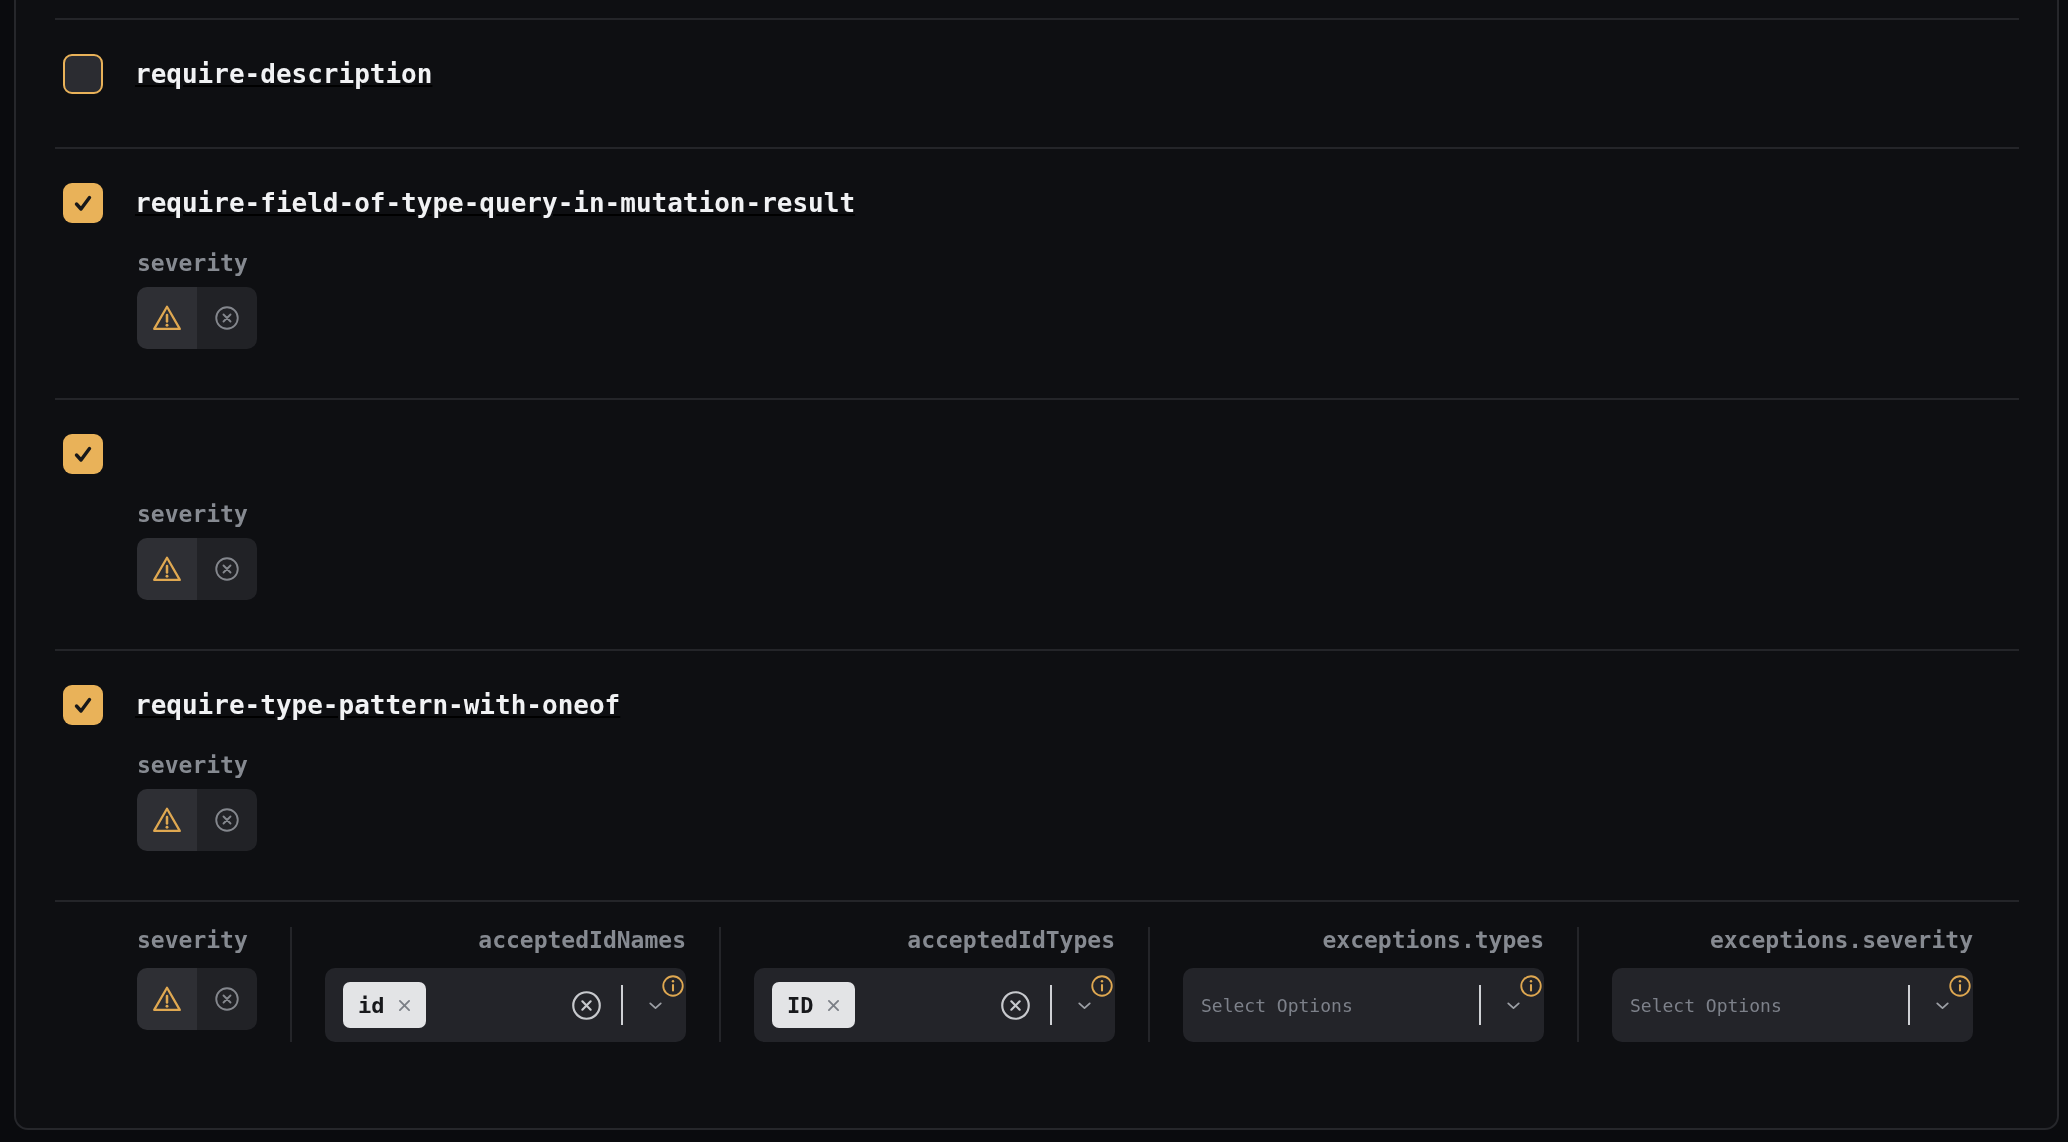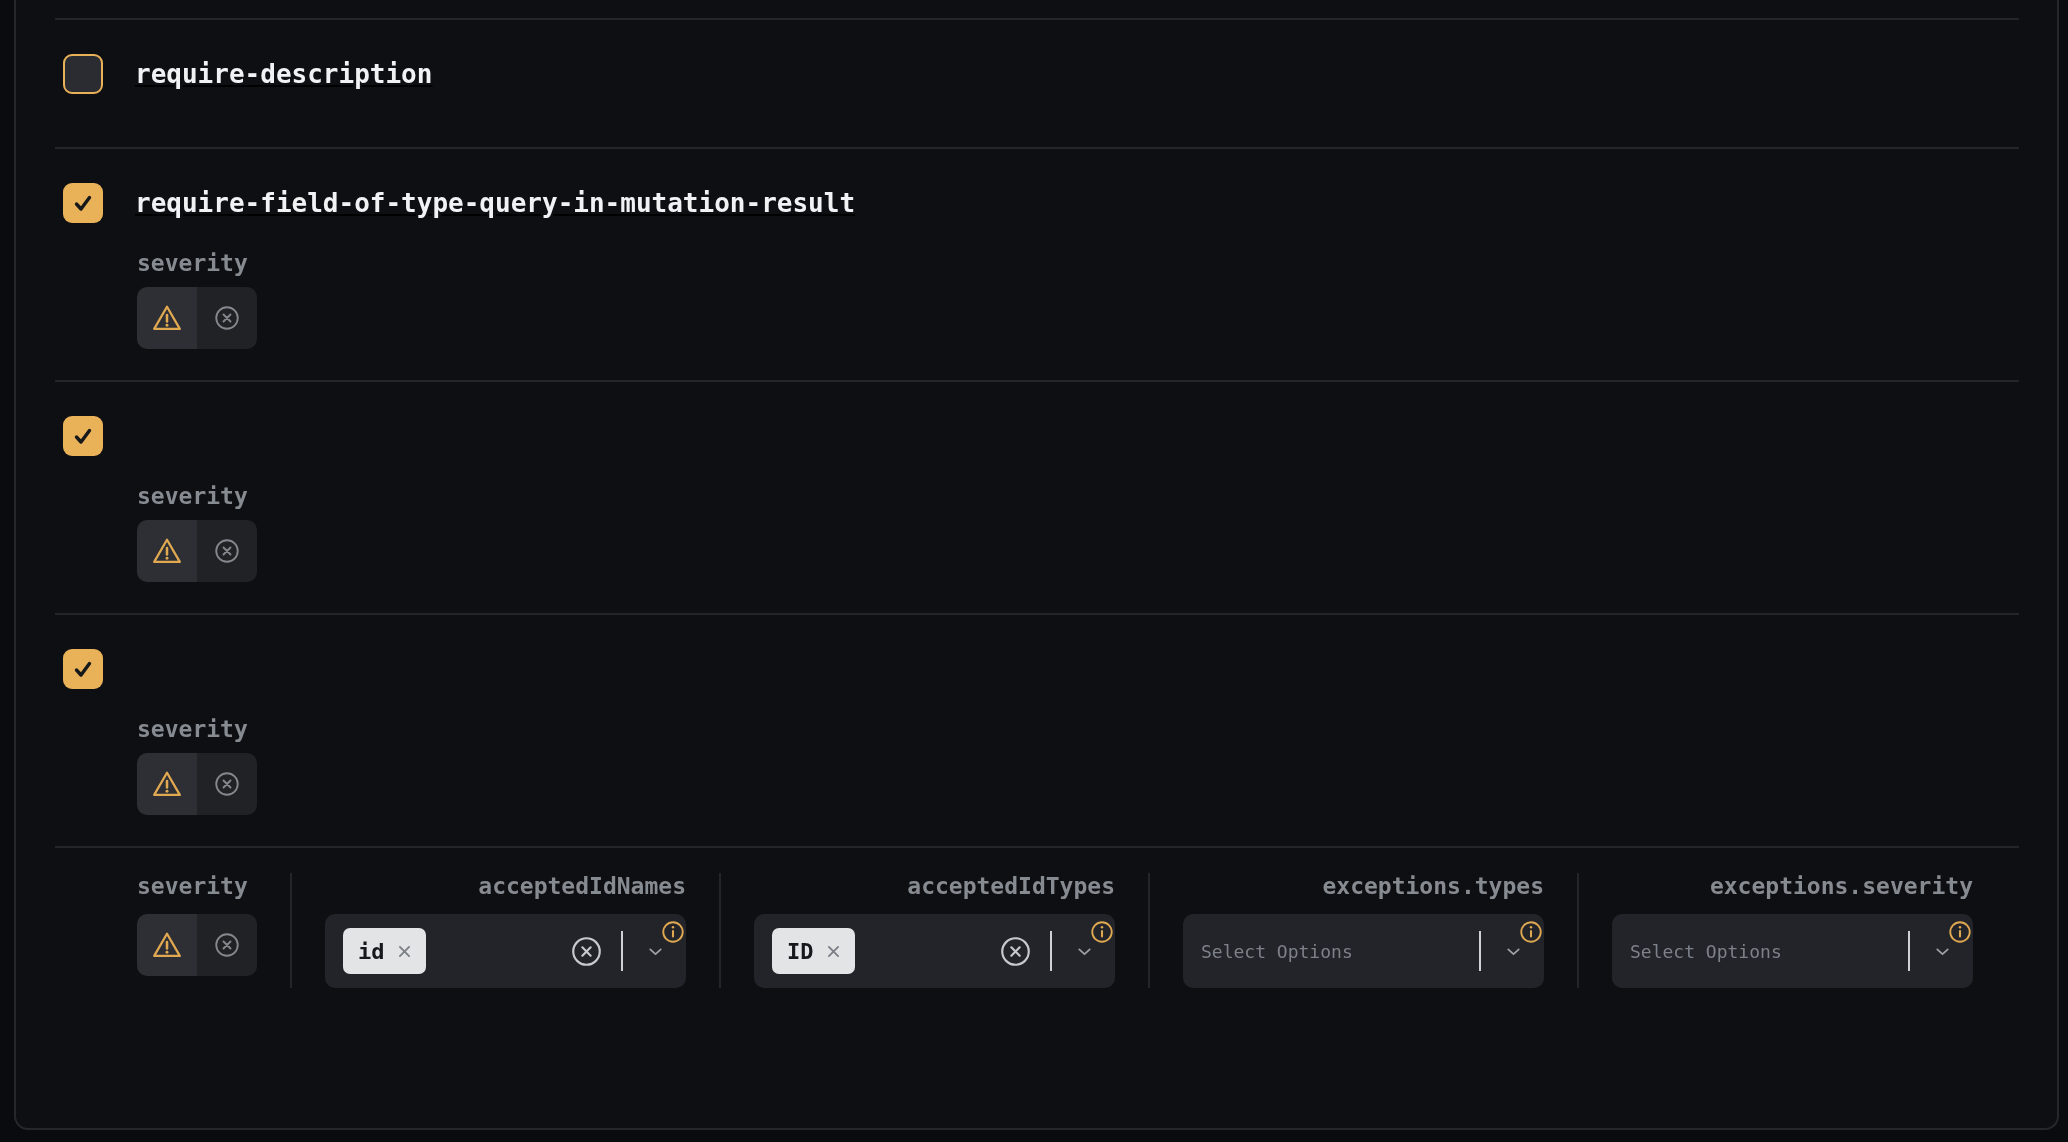--- a/index.html
+++ b/index.html
@@ -16,21 +16,21 @@
   .panel {
     position:absolute; left:14px; top:-30px; width:2045px; height:1160px;
     background:var(--panel-bg); border:2px solid var(--border); border-radius:14px;
   }
   .top-spacer { height:46px; }
   .divider { height:2px; background:var(--divider); margin-left:39px; width:1964px; }
 
   .rule { padding-left:47px; }
   .rule-head { margin-top:34px; height:40px; display:flex; align-items:center; gap:32px;text-decoration:underline; }
   .rule-compact { padding-bottom:53px; }
-  .rule-std { padding-bottom:31px; }
+  .rule-std { padding-bottom:49px; }
 
   .checkbox {
     width:40px; height:40px; border-radius:9px; flex:none; display:flex;
     align-items:center; justify-content:center; cursor:pointer;
   }
   .checkbox.unchecked { background:#2b2c31; border:2.5px solid var(--accent); }
   .checkbox.checked  { background:var(--accent); }
 
   .rule-title { font-size:26px; font-weight:bold; color:var(--title-text); letter-spacing:0; }
 
@@ -146,20 +146,21 @@
   </section>
   <div class="divider"></div>
 
   <section class="rule rule-std">
     <div class="rule-head">
       <span class="checkbox checked">
         <svg width="24" height="24" viewBox="0 0 24 24">
             <path d="M5.5 13l4.5 5L18.5 6.5" fill="none" stroke="#17181a" stroke-width="3.4" stroke-linecap="round" stroke-linejoin="round"></path>
           </svg>
       </span>
+      <h3 class="rule-title">require-type-pattern-with-oneof</h3>
     </div>
     <div class="opt-block">
       <div class="opt-label">severity</div>
       <div class="segmented">
         <button class="seg seg-on">
           <svg class="warn-svg" width="32" height="32" viewBox="0 0 24 24">
               <path d="M12 3.6 L21.6 20.2 H2.4 Z" fill="none" stroke="currentColor" stroke-width="1.7" stroke-linejoin="round"></path>
               <line x1="12" y1="9.8" x2="12" y2="14.6" stroke="currentColor" stroke-width="1.9" stroke-linecap="round"></line>
               <line x1="12" y1="17.4" x2="12" y2="17.5" stroke="currentColor" stroke-width="2.2" stroke-linecap="round"></line>
             </svg>

